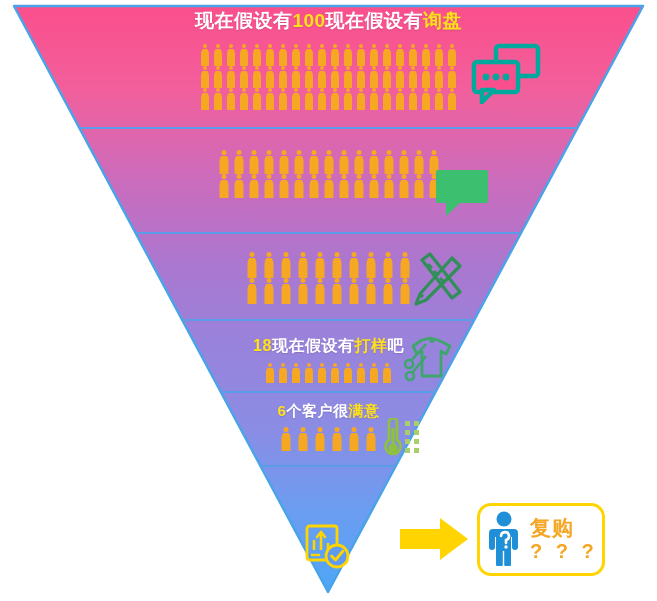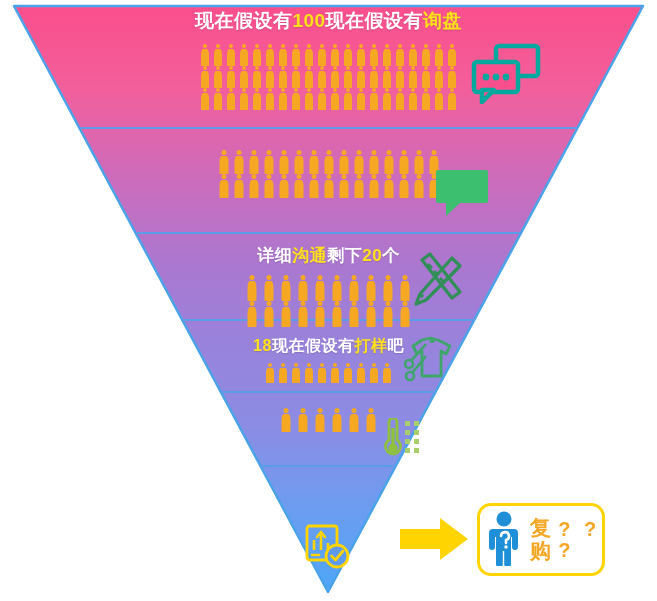--- a/index.html
+++ b/index.html
@@ -113,21 +113,21 @@
     align-items: center;
     padding-left: 8px;
     box-sizing: border-box;
   }
   #result-person {
     flex: 0 0 auto;
     margin-right: 4px;
   }
   #result-text {
     display: flex;
-    flex-direction: row;
+    flex-direction: column;
     justify-content: flex-end;
     line-height: 1.05;
   }
   #result-label {
     color: #f5a623;
     font-size: 21px;
     font-weight: bold;
     letter-spacing: 1px;
   }
   #result-marks {
@@ -568,23 +568,20 @@
     </div>
 
     <div class="side-icon" style="left:434px; top:168px;">
       <svg width="58" height="52" viewBox="0 0 58 52">
         <rect x="2" y="2" width="52" height="33" rx="2" fill="#3cbf6e"></rect>
         <polygon points="12,35 12,48 26,35" fill="#3cbf6e"></polygon>
       </svg>
     </div>
 
     <div class="layer" style="top:244px;">
-      <div class="layer-title" style="font-size:17px;">
-        <span>详细</span><span class="hl">沟通</span><span>剩下</span><span class="hl">20</span><span>个</span>
-      </div>
       <div class="people-block" style="margin-top:8px;">
         <div class="people-row" id="r3a" style="gap: 6px;">
             <span class="person" style="width: 11px; height: 26px;">
               <span class="head" style="width: 5px; height: 5px; background: rgb(247, 168, 35);"></span>
               <span class="body" style="width: 9px; height: 20px; top: 6px; background: rgb(247, 168, 35);"></span>
             </span>
             <span class="person" style="width: 11px; height: 26px;">
               <span class="head" style="width: 5px; height: 5px; background: rgb(247, 168, 35);"></span>
               <span class="body" style="width: 9px; height: 20px; top: 6px; background: rgb(247, 168, 35);"></span>
             </span>
@@ -738,20 +735,23 @@
         <g stroke="#3ea56b" stroke-width="2.6" fill="none">
           <circle cx="5" cy="30" r="4"></circle>
           <circle cx="6" cy="42" r="4"></circle>
           <path d="M7 27 L22 10"></path>
           <path d="M8 39 L22 22"></path>
         </g>
       </svg>
     </div>
 
     <div class="layer" style="top:402px;">
+      <div class="layer-title" style="font-size:15px;">
+        <span class="hl">6</span><span>个客户很</span><span class="hl">满意</span>
+      </div>
       <div class="people-block" style="margin-top:6px;">
         <div class="people-row" id="r5a" style="gap: 6px;">
             <span class="person" style="width: 11px; height: 24px;">
               <span class="head" style="width: 5px; height: 5px; background: rgb(247, 168, 35);"></span>
               <span class="body" style="width: 9px; height: 18px; top: 6px; background: rgb(247, 168, 35);"></span>
             </span>
             <span class="person" style="width: 11px; height: 24px;">
               <span class="head" style="width: 5px; height: 5px; background: rgb(247, 168, 35);"></span>
               <span class="body" style="width: 9px; height: 18px; top: 6px; background: rgb(247, 168, 35);"></span>
             </span>

